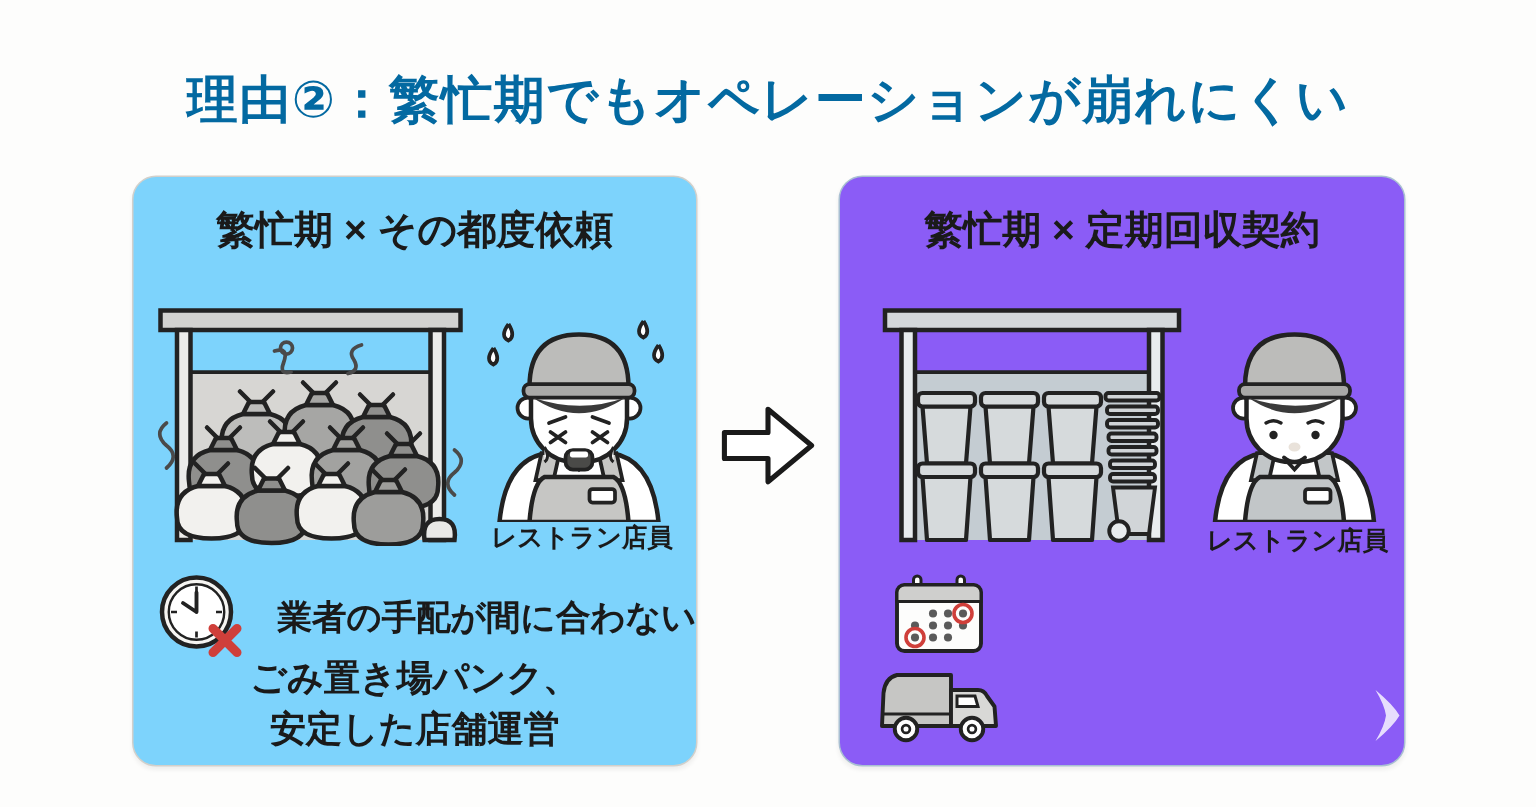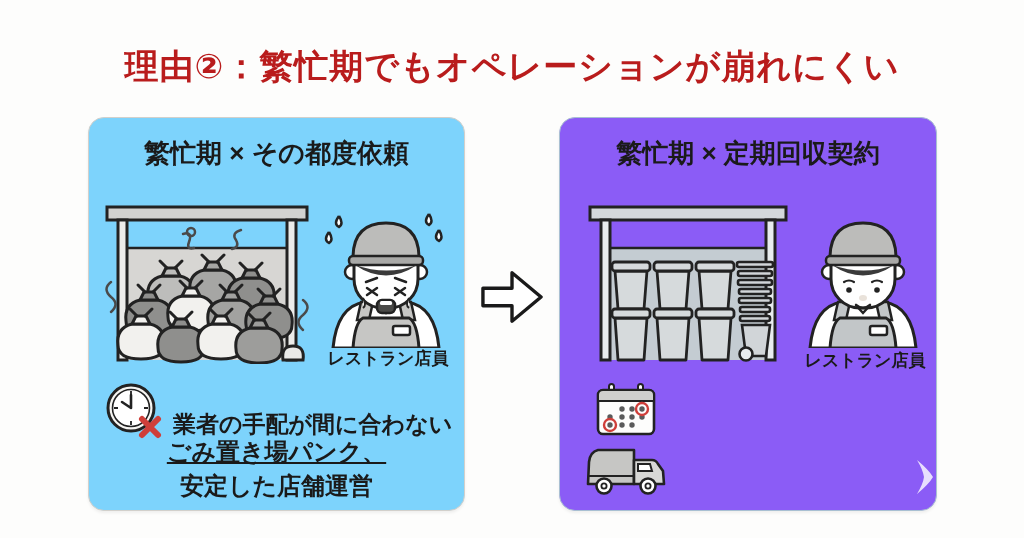--- a/index.html
+++ b/index.html
@@ -4,37 +4,37 @@
 <style>
   html,body{margin:0;padding:0;background:#fdfdfc;}
   .canvas{
     position:relative;width:1024px;height:538px;overflow:hidden;
     background:#fdfdfc;
     font-family:"Liberation Sans","DejaVu Sans",sans-serif;
     color:#1a1a1a;
   }
   .title{
     position:absolute;top:44px;left:0;width:1024px;
-    text-align:center;font-size:34px;font-weight:800;letter-spacing:1px;color:#b91c1c;
+    text-align:center;font-size:34px;font-weight:800;letter-spacing:1px;color:#0369a1;
   }
   .panel{
     position:absolute;top:117px;width:377px;height:394px;
     border-radius:16px;box-sizing:border-box;
   }
   .panel-left{left:88px;background:#7dd3fc;border:1.5px solid #d2d0cb;box-shadow:0 2px 3px rgba(0,0,0,.06);}
   .panel-right{left:559px;width:378px;background:#8b5cf6;border:1.5px solid #a9c0d2;box-shadow:0 2px 3px rgba(0,0,0,.06);}
   .panel-title{
     position:absolute;top:18px;left:0;width:100%;
     text-align:center;font-size:26px;font-weight:800;
   }
   .illos{position:absolute;}
   .staff-label{
     position:absolute;font-size:17px;font-weight:700;width:150px;text-align:center;
   }
-  .bullet-row{position:absolute;display:flex;align-items:flex-end;gap:10px;}
+  .bullet-row{position:absolute;display:flex;align-items:center;gap:22px;}
   .bullet-text{font-size:23px;font-weight:800;white-space:nowrap;}
   .center-line{position:absolute;left:0;width:100%;text-align:center;font-size:24px;font-weight:800;white-space:nowrap;}
   .truck-lines{display:flex;flex-direction:column;gap:2px;text-align:center;}
   .transition-label{
     position:absolute;left:462px;top:235px;width:100px;text-align:center;
     font-size:24px;font-weight:800;
   }
   .transition-arrow{position:absolute;left:479px;top:266px;}
   .chevron-overlay{position:absolute;right:1px;bottom:16px;opacity:.8;}
   svg{display:block;}
@@ -131,21 +131,21 @@
             <path d="M26,9 v4 M26,39 v4 M9,26 h4 M39,26 h4"></path>
           </g>
         <path d="M26,26 L26,13 M26,26 L17,20" stroke="#222" stroke-width="2.6" stroke-linecap="round"></path>
         <g stroke="#cf3f3a" stroke-width="6" stroke-linecap="round">
           <path d="M37,37 L53,53 M53,37 L37,53"></path>
         </g>
       </svg>
       <span class="bullet-text">業者の手配が間に合わない</span>
     </div>
 
-    <div class="center-line" style="top:318px;text-decoration:underline;">ごみ置き場パンク、</div>
+    <div class="center-line" style="top:318px;">ごみ置き場パンク、</div>
     <div class="center-line" style="top:352px;">安定した店舗運営</div>
   </div>
 
   <svg class="transition-arrow" width="66" height="62" viewBox="0 0 66 64">
     <path d="M3,23 L33,23 L33,7 L63,32 L33,57 L33,41 L3,41 Z" fill="#fff" stroke="#1a1a1a" stroke-width="3.5" stroke-linejoin="round"></path>
   </svg>
 
   <div class="panel panel-right">
     <div class="panel-title">繁忙期 × 定期回収契約</div>
 

